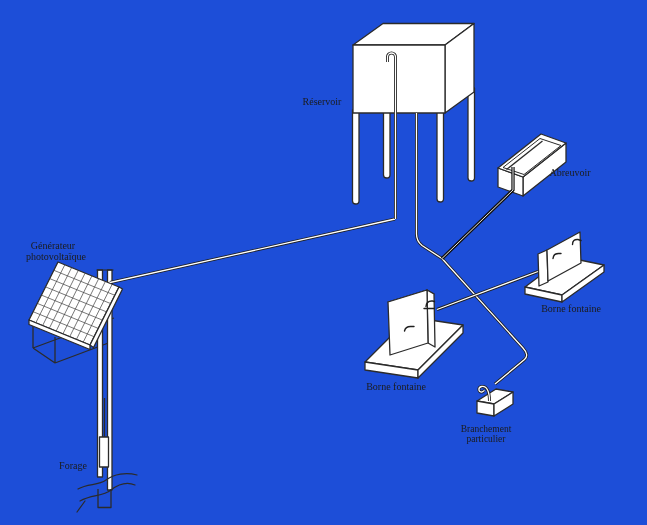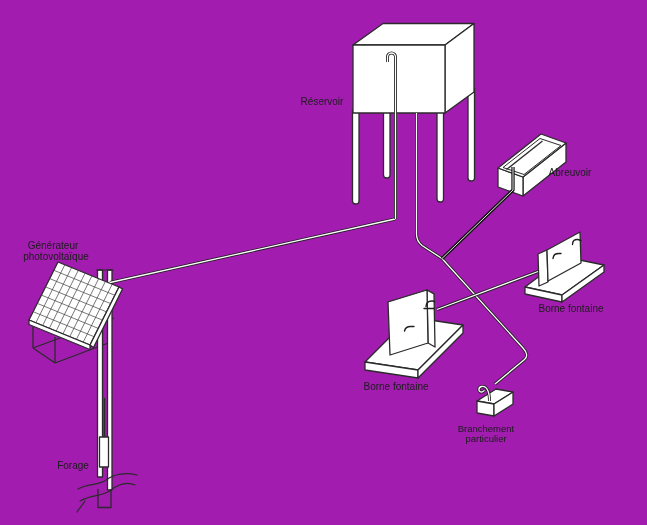--- a/index.html
+++ b/index.html
@@ -1,17 +1,17 @@
 <!DOCTYPE html>
 <html><head>
 <meta charset="utf-8">
 <style>
   html,body{margin:0;padding:0;background:#fff;}
-  .page{position:relative;width:647px;height:525px;background:#a21caf;overflow:hidden;
-        font-family:Liberation Sans, sans-serif;}
+  .page{position:relative;width:647px;height:525px;background:#1d4ed8;overflow:hidden;
+        font-family:Liberation Serif, serif;}
   svg{display:block;}
   .face{fill:#fff;stroke:#2b2b2b;stroke-width:1.3;stroke-linejoin:round;}
   .ln{fill:none;stroke:#2b2b2b;stroke-width:1.3;stroke-linejoin:round;}
   .thin{stroke-width:1;}
   .grid{fill:none;stroke:#3d3d3d;stroke-width:0.7;}
   .pd{fill:none;stroke:#1f1f1f;stroke-width:3;stroke-linejoin:round;}
   .pw{fill:none;stroke:#fff;stroke-width:1.3;stroke-linejoin:round;}
   .pdd{fill:none;stroke:#111;stroke-width:3.3;stroke-linejoin:round;}
   .pdw{fill:none;stroke:#fff;stroke-width:0.9;stroke-linejoin:round;}
   .mark{fill:none;stroke:#1f1f1f;stroke-width:1.4;stroke-linecap:round;}

